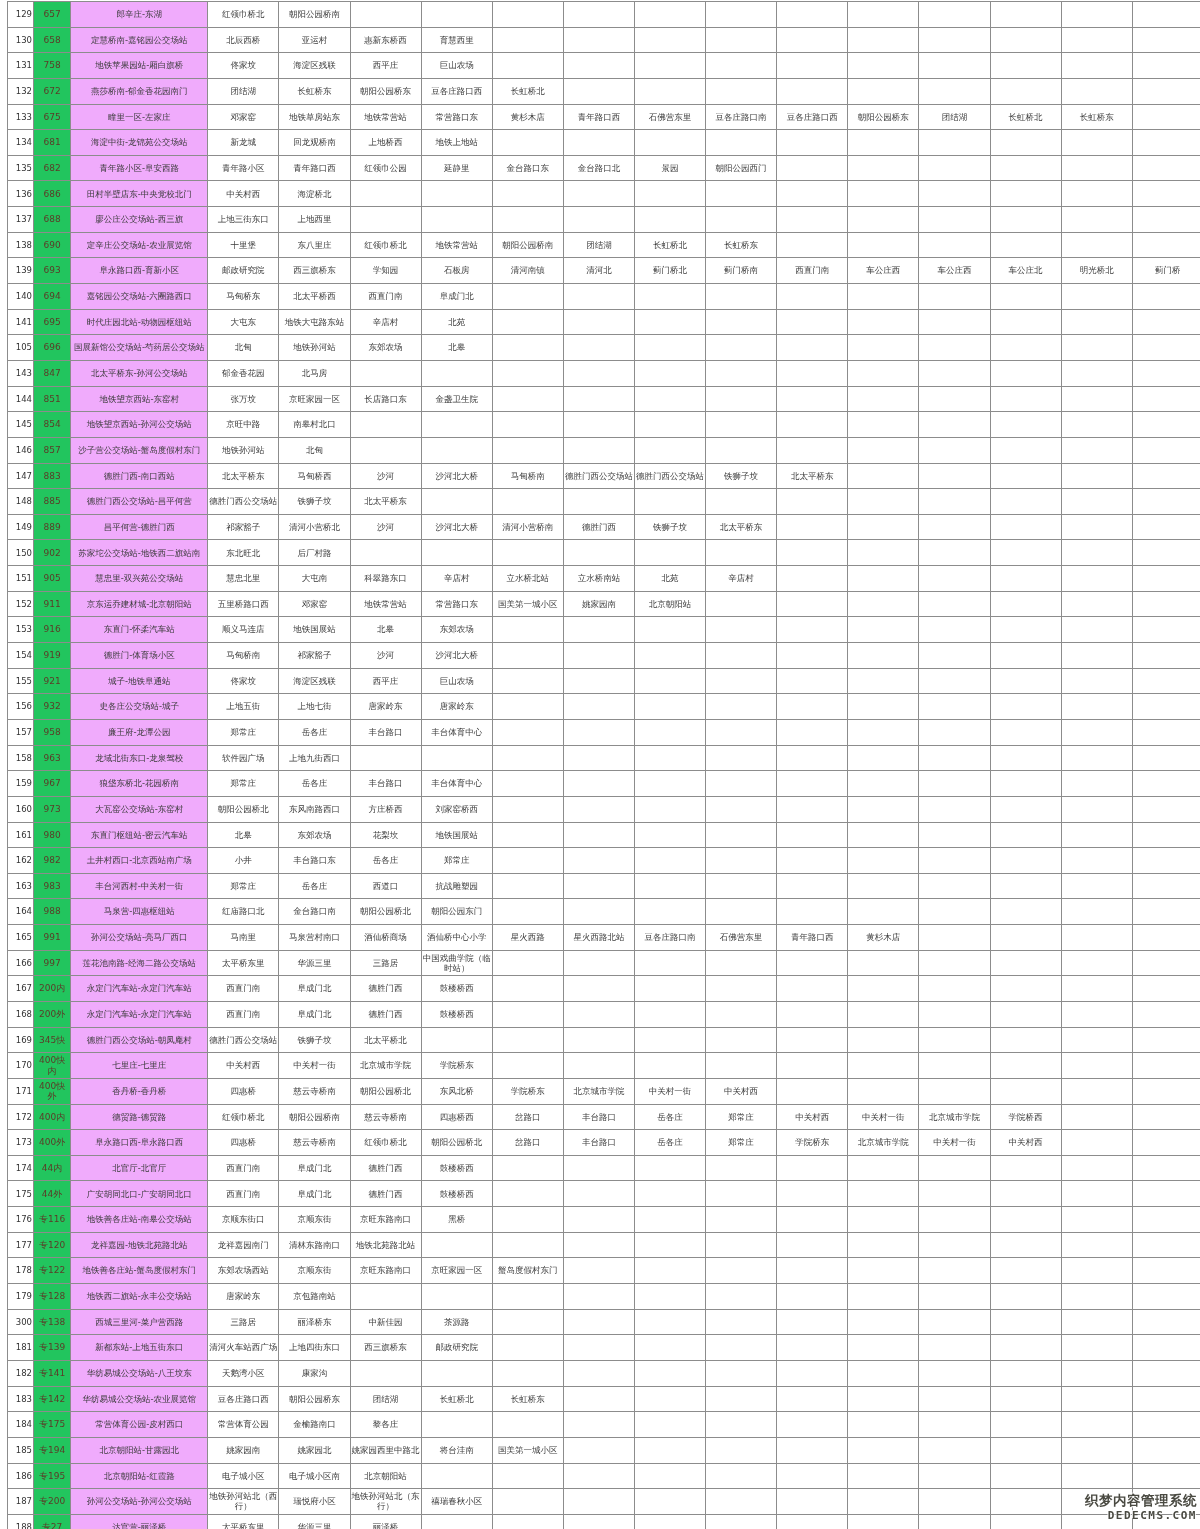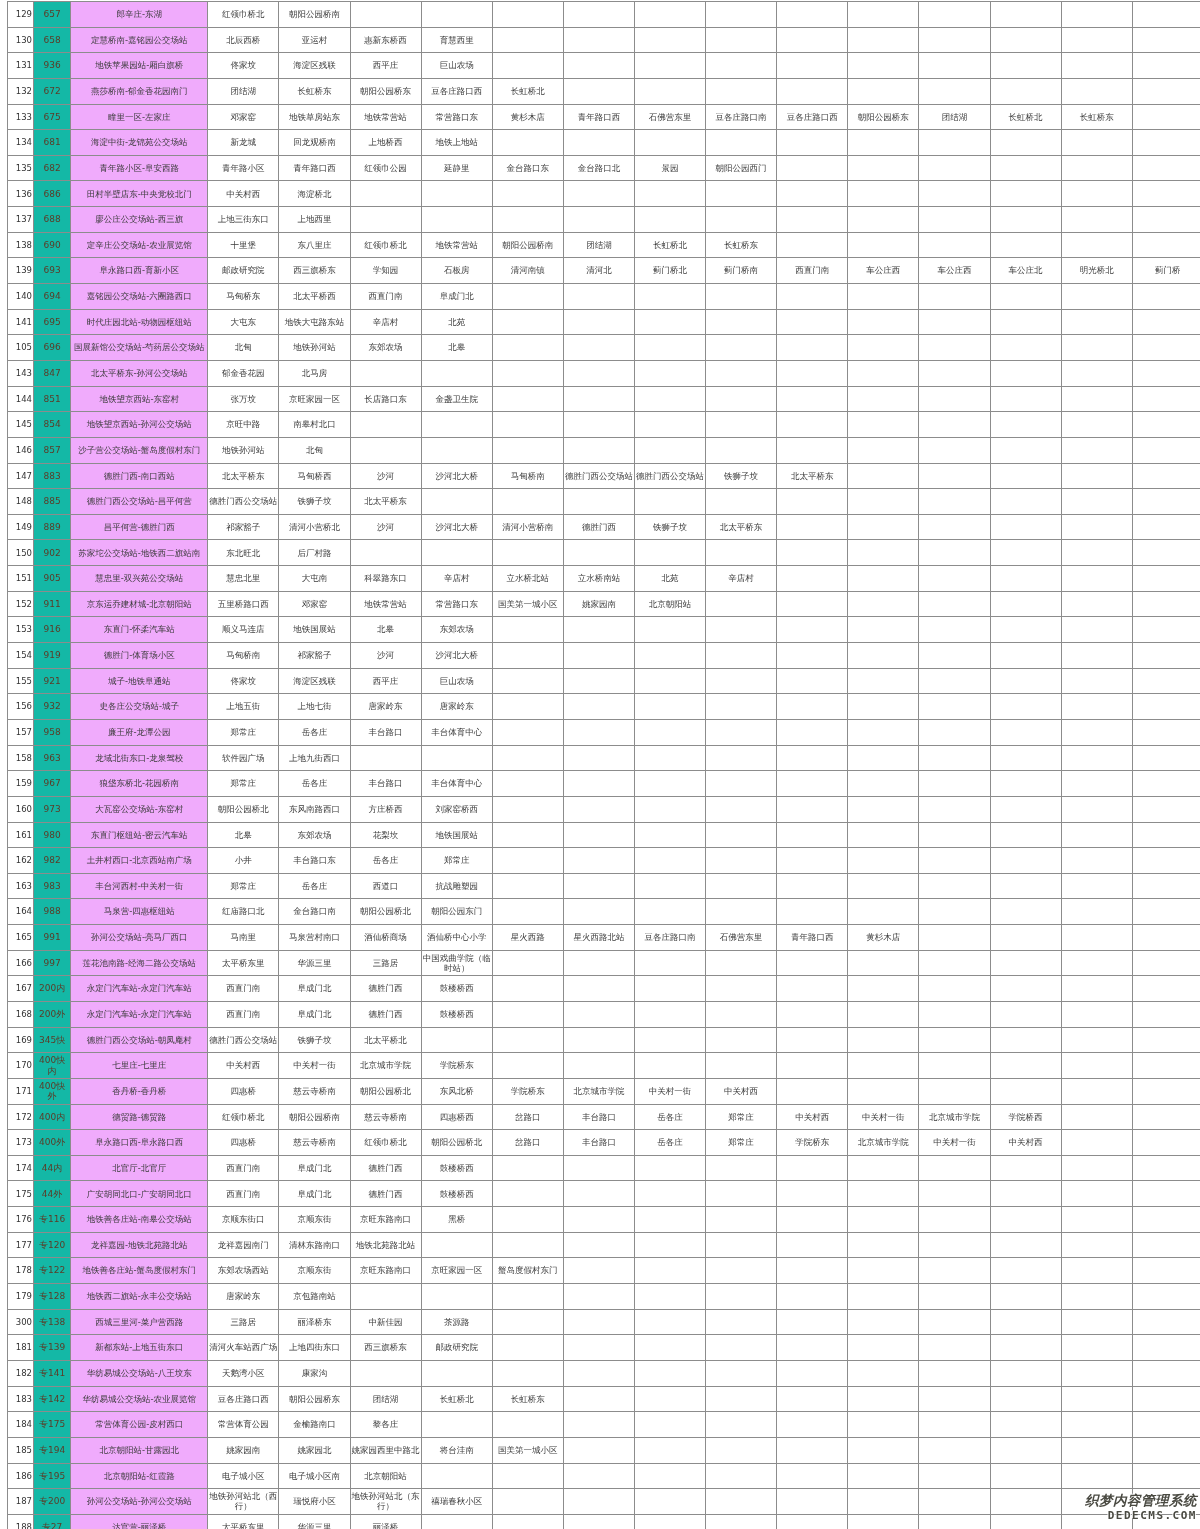--- a/index.html
+++ b/index.html
@@ -4,26 +4,26 @@
 <style>
   html,body{margin:0;padding:0;background:#fff;}
   body{width:1200px;height:1529px;overflow:hidden;position:relative;
        font-family:"DejaVu Sans",sans-serif;color:#3b3b3b;}
   .sheet{position:absolute;left:7px;top:1px;}
   table{border-collapse:collapse;table-layout:fixed;width:1197px;}
   td{border:1px solid #8c8c8c;height:24.65px;padding:0 1px;
      font-size:8.5px;line-height:10.5px;text-align:center;vertical-align:middle;
      overflow:hidden;word-break:break-all;color:#3b3b3b;background:#fff;}
   td.c-idx{background:#fff;color:#333;text-align:right;}
-  td.c-route{background:#14b8a6;color:#5b3c28;font-size:9px;}
+  td.c-route{background:#22c55e;color:#5b3c28;font-size:9px;}
   td.c-name{background:#f0abfc;}
   .watermark{position:absolute;right:3px;bottom:6px;text-align:right;
      color:#4a4a42;font-weight:bold;z-index:5;
      text-shadow:1px 1px 0 rgba(255,255,255,.85),-1px -1px 0 rgba(255,255,255,.85);}
-  .watermark .wm1{font-size:13.5px;line-height:15px;letter-spacing:.5px;font-style:italic;}
+  .watermark .wm1{font-size:13.5px;line-height:15px;letter-spacing:.5px;}
   .watermark .wm2{font-size:11px;line-height:15px;letter-spacing:1.5px;font-family:"DejaVu Sans Mono",monospace;}
 </style>
 </head>
 <body>
 
 <div class="sheet">
   <table>
     <colgroup>
         <col style="width: 26px;">
         <col style="width: 37px;">
@@ -77,21 +77,21 @@
           <td class="c-stop"></td>
           <td class="c-stop"></td>
           <td class="c-stop"></td>
           <td class="c-stop"></td>
           <td class="c-stop"></td>
           <td class="c-stop"></td>
           <td class="c-stop"></td>
         </tr>
         <tr>
           <td class="c-idx">131</td>
-          <td class="c-route">936</td>
+          <td class="c-route">758</td>
           <td class="c-name">地铁苹果园站-厢白旗桥</td>
           <td class="c-stop">佟家坟</td>
           <td class="c-stop">海淀区残联</td>
           <td class="c-stop">西平庄</td>
           <td class="c-stop">巨山农场</td>
           <td class="c-stop"></td>
           <td class="c-stop"></td>
           <td class="c-stop"></td>
           <td class="c-stop"></td>
           <td class="c-stop"></td>

